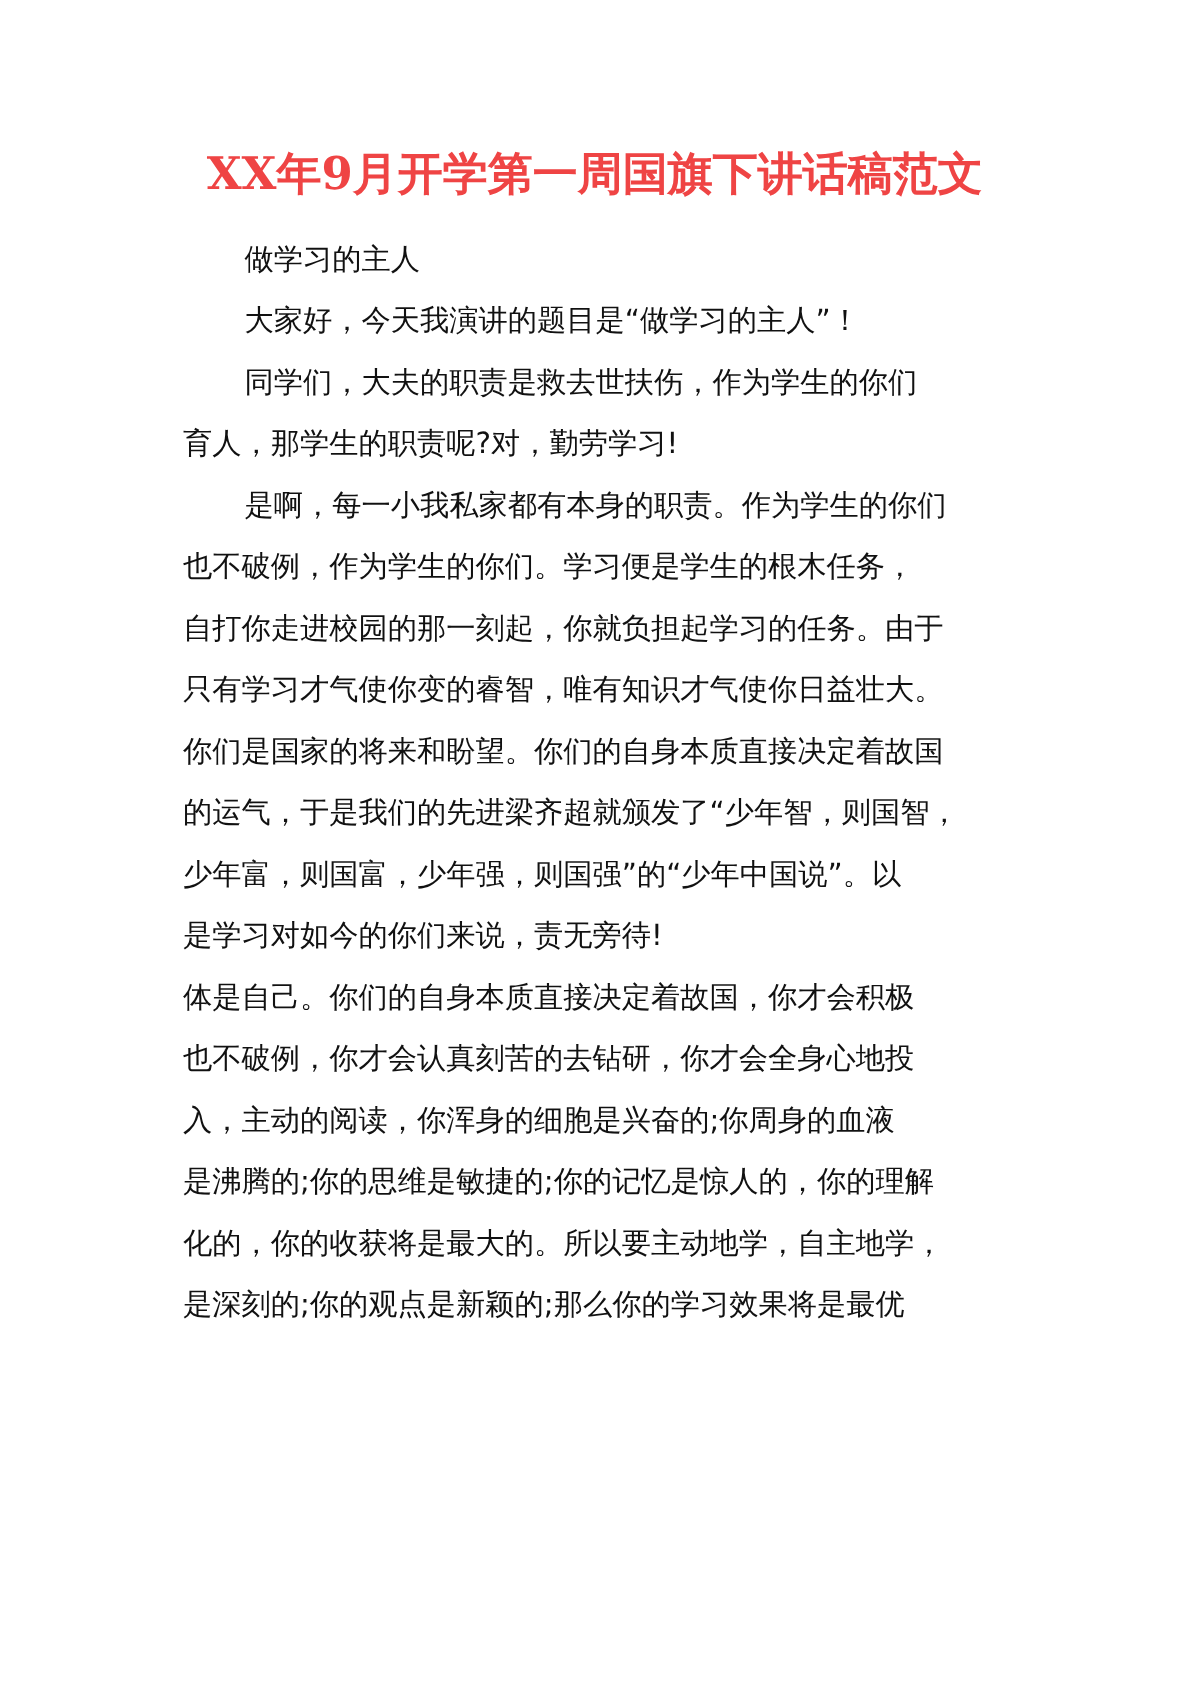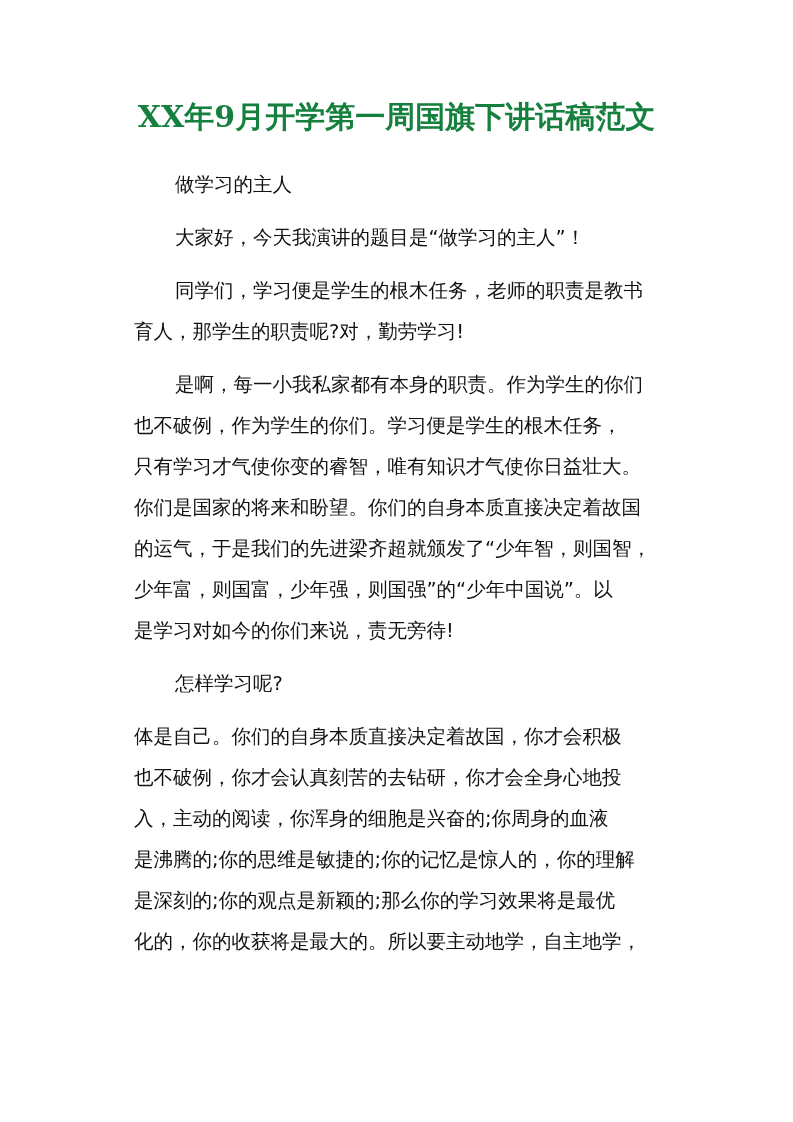--- a/index.html
+++ b/index.html
@@ -3,63 +3,61 @@
 <meta charset="utf-8">
 <style>
   html, body { margin: 0; padding: 0; background: #ffffff; }
   body { width: 793px; height: 1122px; position: relative; overflow: hidden; }
   .page {
     position: absolute; left: 0; top: 0; width: 793px; height: 1122px; background: #fff;
   }
   .title {
     position: absolute; left: 0; top: 95px; width: 793px; text-align: center;
     font-family: "DejaVu Serif", "Liberation Serif", serif;
-    font-weight: bold; font-size: 30px; line-height: 44px; color: #15803d;
+    font-weight: bold; font-size: 30px; line-height: 44px; color: #ef4444;
     letter-spacing: 0px;
   }
   .body {
     position: absolute; left: 122px; top: 152px; width: 548px;
     font-family: "DejaVu Sans", "Liberation Sans", sans-serif;
     font-size: 19.5px; line-height: 41px; color: #111;
     text-align: justify;
   }
-  .para { margin: 12px; text-indent: 41px; }
+  .para { margin: 0; text-indent: 41px; }
   .line { display: block; white-space: nowrap; overflow: visible; }
 </style>
 </head>
 <body>
 
 <div class="page">
   <div class="title">XX年9月开学第一周国旗下讲话稿范文</div>
 
   <div class="body">
     <p class="para">
       <span class="line">做学习的主人</span>
     </p>
     <p class="para">
       <span class="line">大家好，今天我演讲的题目是“做学习的主人”！</span>
     </p>
     <p class="para">
-      <span class="line">同学们，学习便是学生的根木任务，老师的职责是教书</span>
+      <span class="line">同学们，大夫的职责是救去世扶伤，作为学生的你们</span>
       <span class="line" style="text-indent:0">育人，那学生的职责呢?对，勤劳学习!</span>
     </p>
     <p class="para">
       <span class="line">是啊，每一小我私家都有本身的职责。作为学生的你们</span>
       <span class="line" style="text-indent:0">也不破例，作为学生的你们。学习便是学生的根木任务，</span>
+      <span class="line" style="text-indent:0">自打你走进校园的那一刻起，你就负担起学习的任务。由于</span>
       <span class="line" style="text-indent:0">只有学习才气使你变的睿智，唯有知识才气使你日益壮大。</span>
       <span class="line" style="text-indent:0">你们是国家的将来和盼望。你们的自身本质直接决定着故国</span>
       <span class="line" style="text-indent:0">的运气，于是我们的先进梁齐超就颁发了“少年智，则国智，</span>
       <span class="line" style="text-indent:0">少年富，则国富，少年强，则国强”的“少年中国说”。以</span>
       <span class="line" style="text-indent:0">是学习对如今的你们来说，责无旁待!</span>
     </p>
     <p class="para">
-      <span class="line">怎样学习呢?</span>
-    </p>
-    <p class="para">
       <span class="line" style="text-indent:0">体是自己。你们的自身本质直接决定着故国，你才会积极</span>
       <span class="line" style="text-indent:0">也不破例，你才会认真刻苦的去钻研，你才会全身心地投</span>
       <span class="line" style="text-indent:0">入，主动的阅读，你浑身的细胞是兴奋的;你周身的血液</span>
       <span class="line" style="text-indent:0">是沸腾的;你的思维是敏捷的;你的记忆是惊人的，你的理解</span>
+      <span class="line" style="text-indent:0">化的，你的收获将是最大的。所以要主动地学，自主地学，</span>
       <span class="line" style="text-indent:0">是深刻的;你的观点是新颖的;那么你的学习效果将是最优</span>
-      <span class="line" style="text-indent:0">化的，你的收获将是最大的。所以要主动地学，自主地学，</span>
     </p>
   </div>
 </div>
 
 </body></html>

